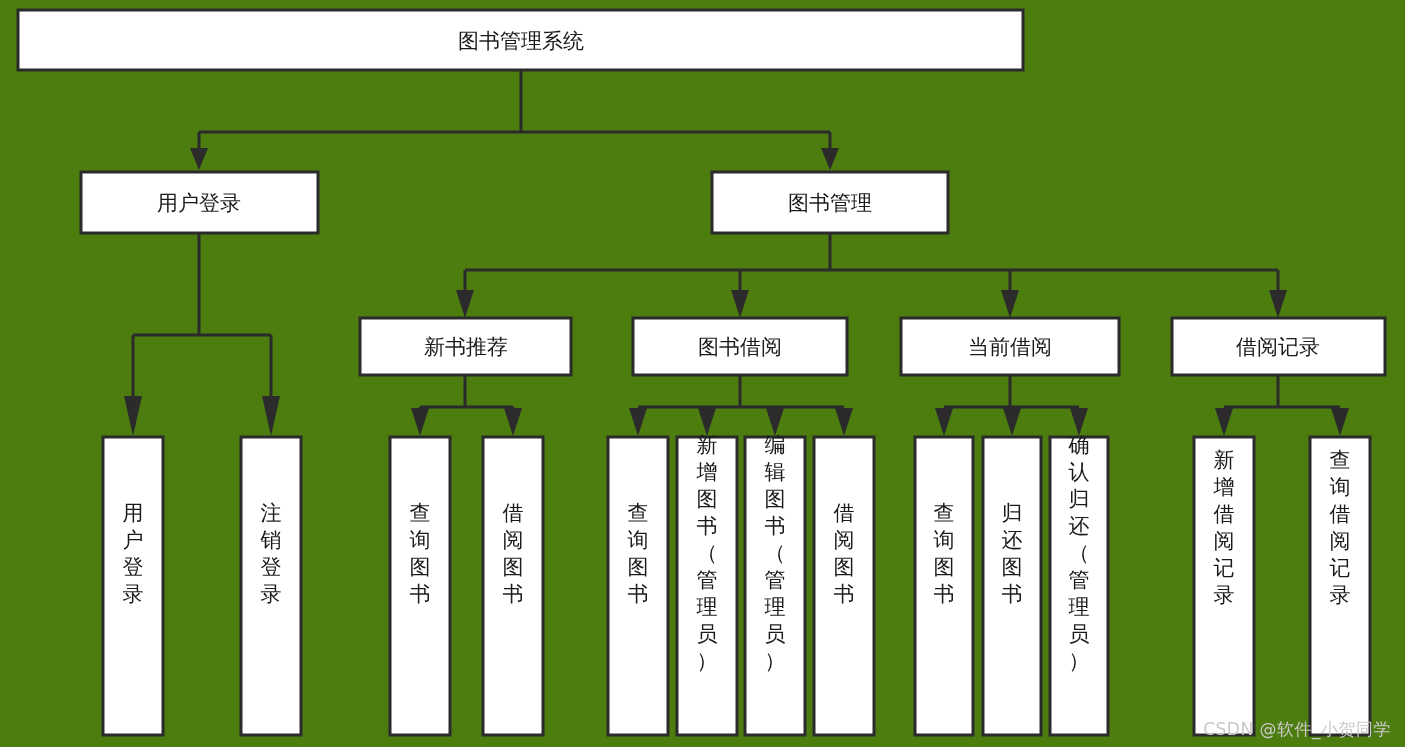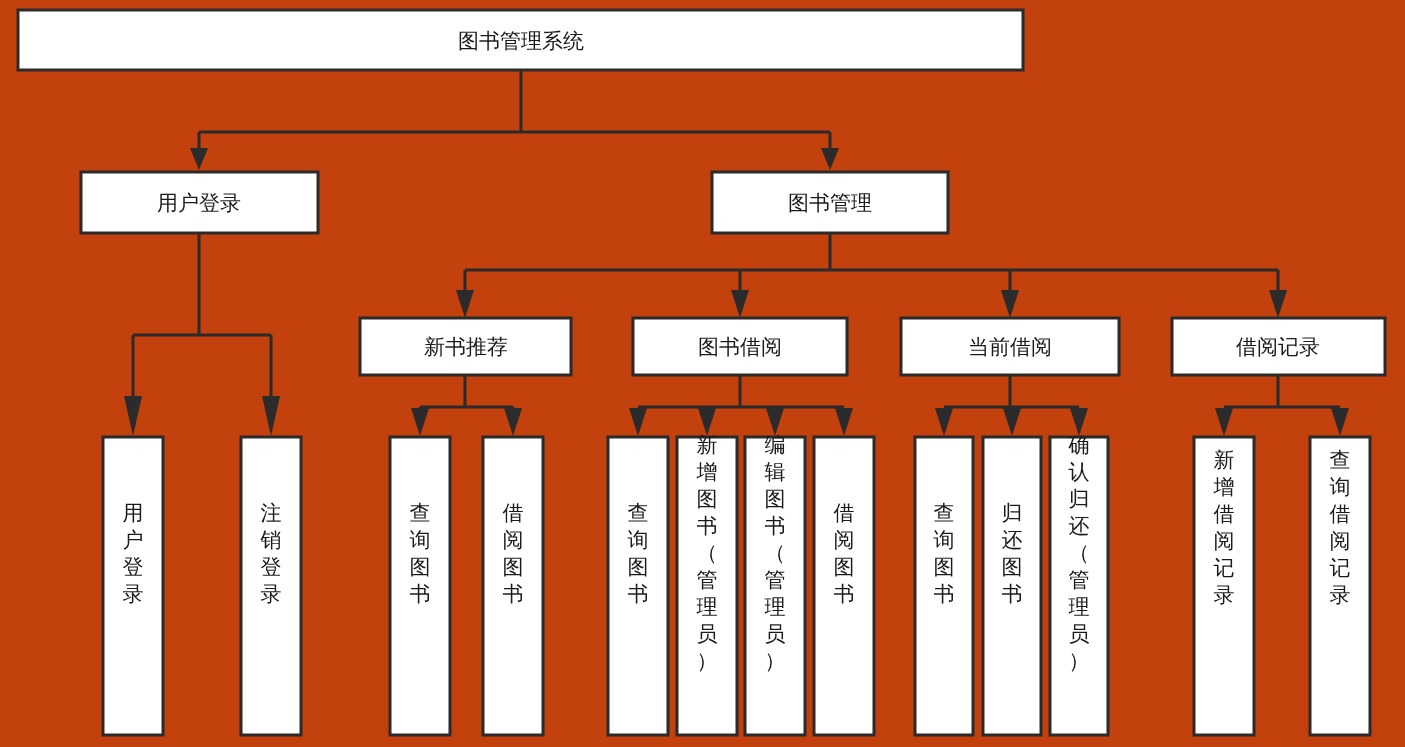--- a/index.html
+++ b/index.html
@@ -7,21 +7,21 @@
     padding: 0;
     background: #ffffff;
   }
   body {
     font-family: "DejaVu Sans", "Liberation Sans", sans-serif;
   }
   #diagram-root {
     position: relative;
     width: 1405px;
     height: 747px;
-    background: #c2410c;
+    background: #4d7c0f;
     overflow: hidden;
   }
   svg#flow {
     position: absolute;
     left: 0;
     top: 0;
     width: 1405px;
     height: 747px;
     display: block;
   }
@@ -229,14 +229,15 @@
       <rect class="node-box" x="1194" y="437" width="60" height="298"></rect>
       <text class="node-label-v" x="1224" y="467"><tspan x="1224" y="467">新</tspan><tspan x="1224" y="494">增</tspan><tspan x="1224" y="521">借</tspan><tspan x="1224" y="548">阅</tspan><tspan x="1224" y="575">记</tspan><tspan x="1224" y="602">录</tspan></text>
     </g>
     <g>
       <rect class="node-box" x="1310" y="437" width="60" height="298"></rect>
       <text class="node-label-v" x="1340" y="467"><tspan x="1340" y="467">查</tspan><tspan x="1340" y="494">询</tspan><tspan x="1340" y="521">借</tspan><tspan x="1340" y="548">阅</tspan><tspan x="1340" y="575">记</tspan><tspan x="1340" y="602">录</tspan></text>
     </g>
 
   </svg>
 
+  <div class="watermark">CSDN @软件_小贺同学</div>
 
 </div>
 
 </body></html>

